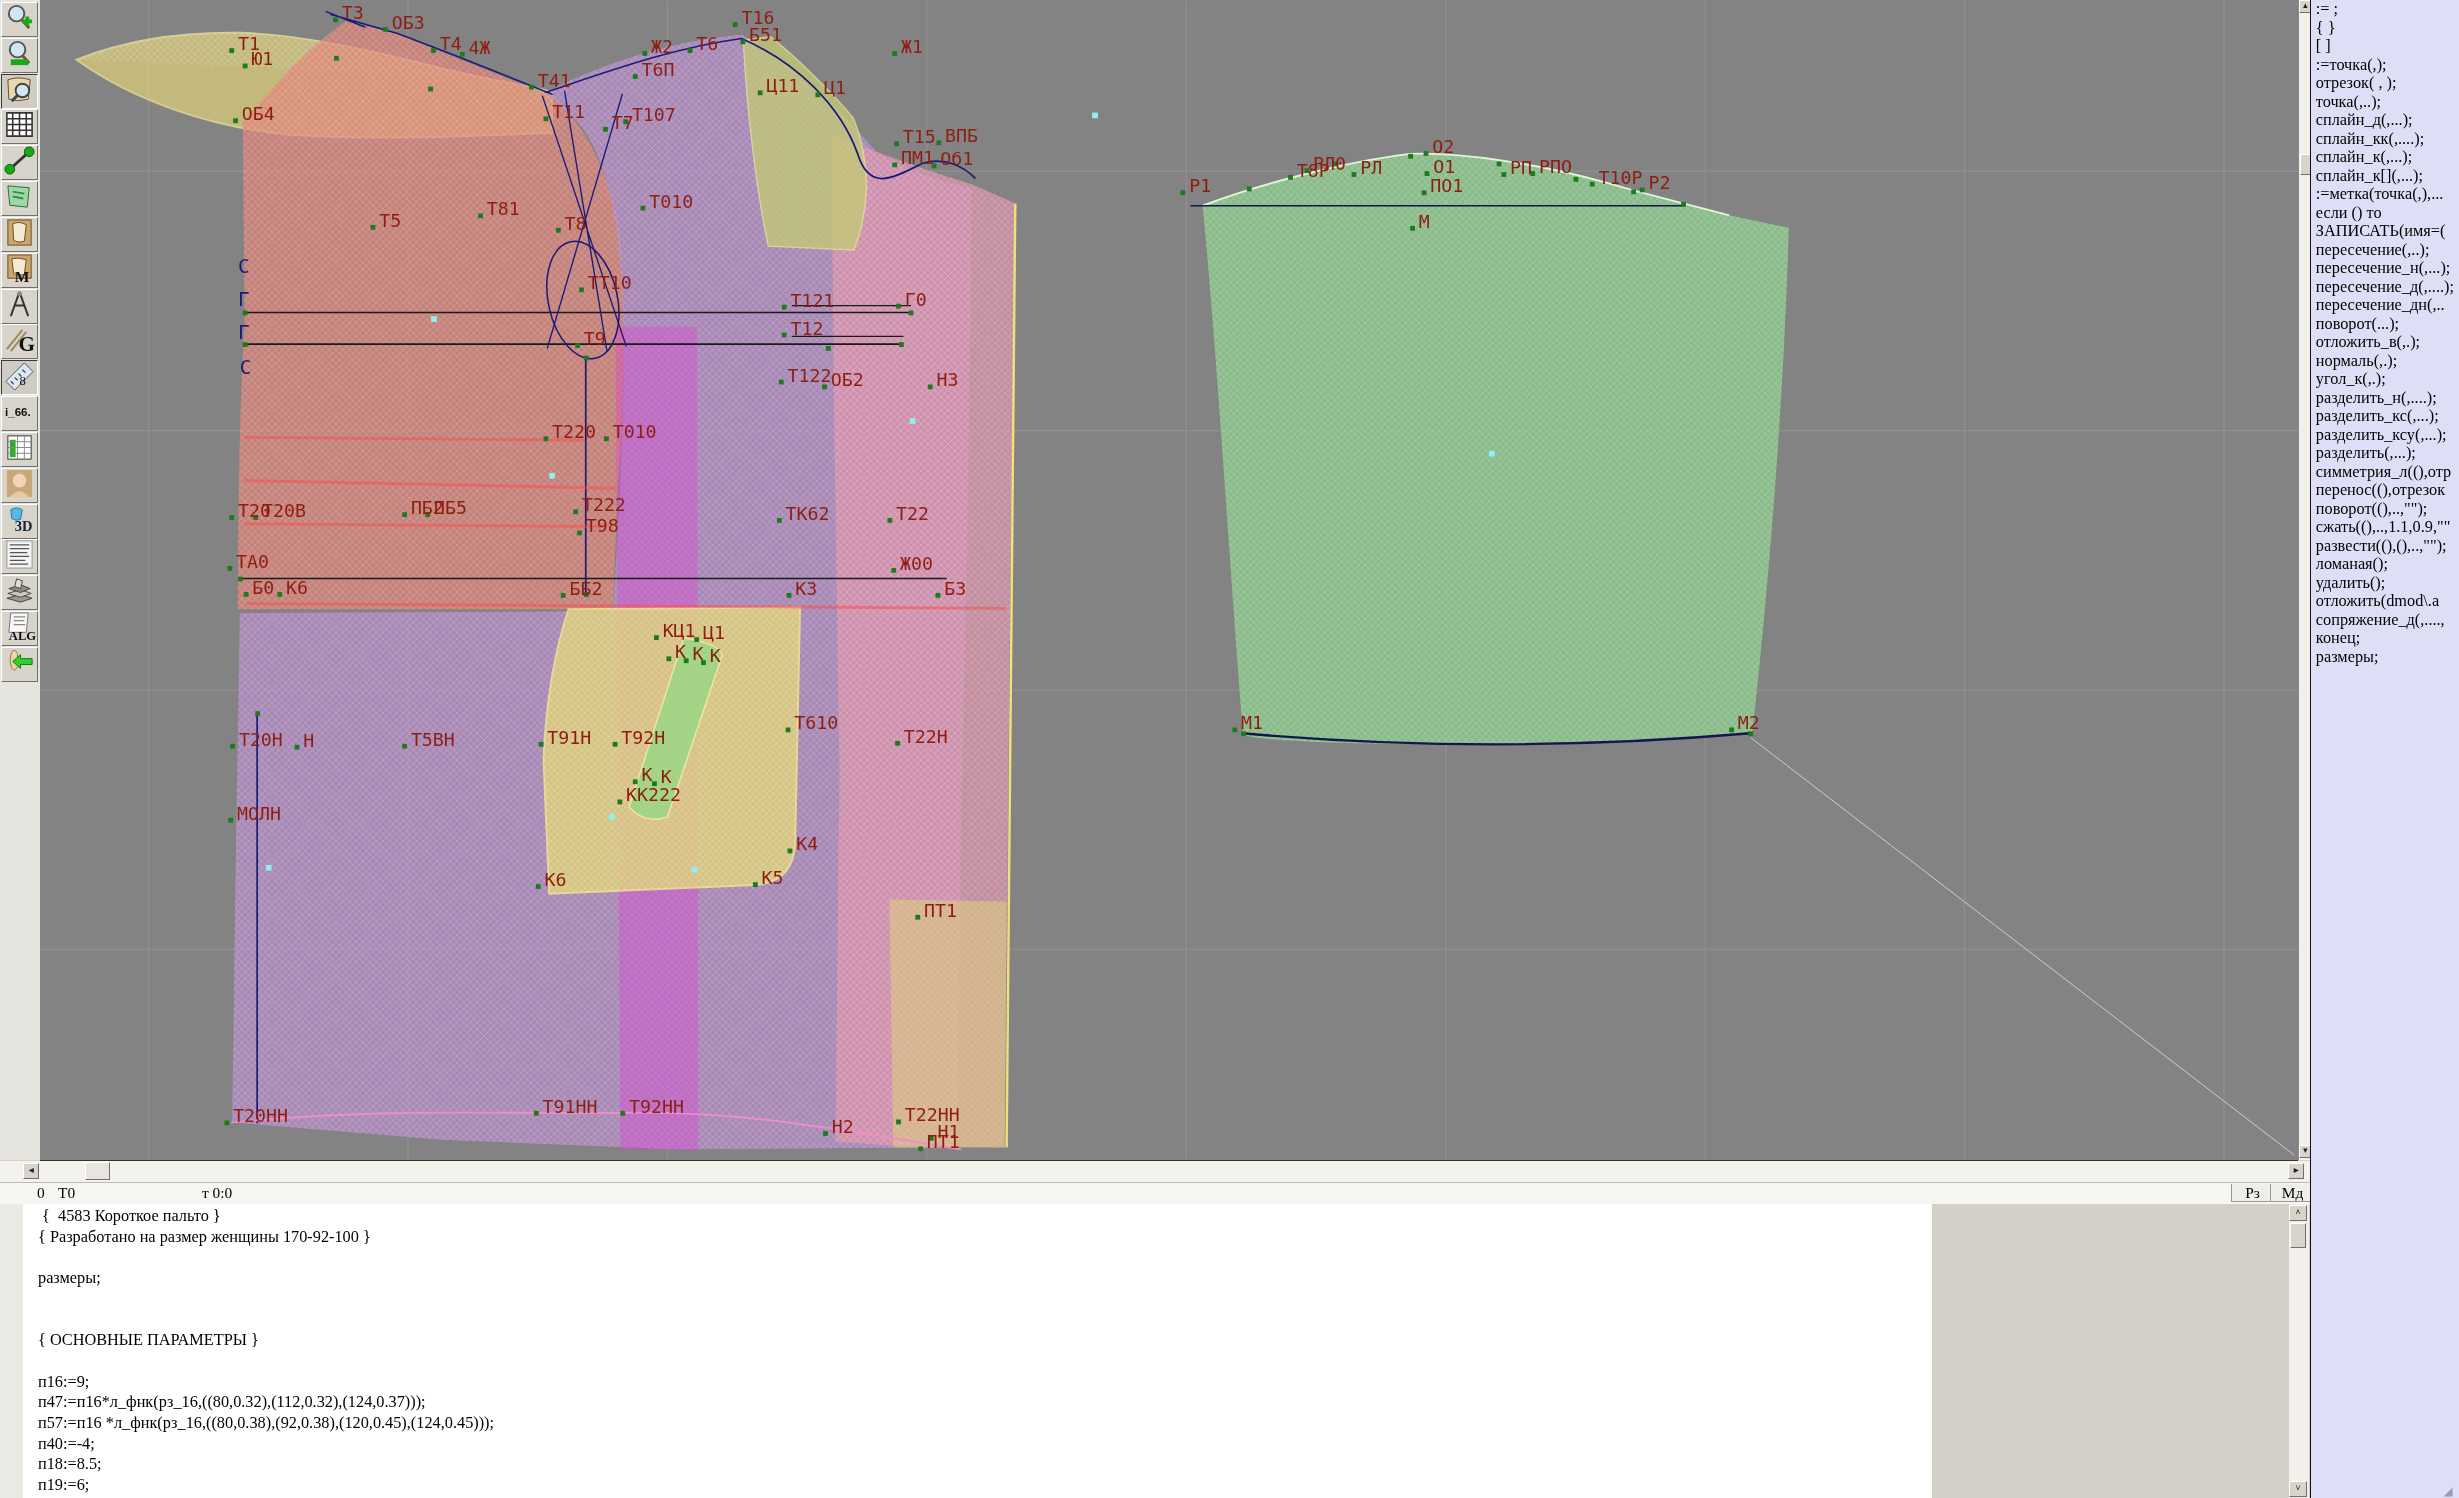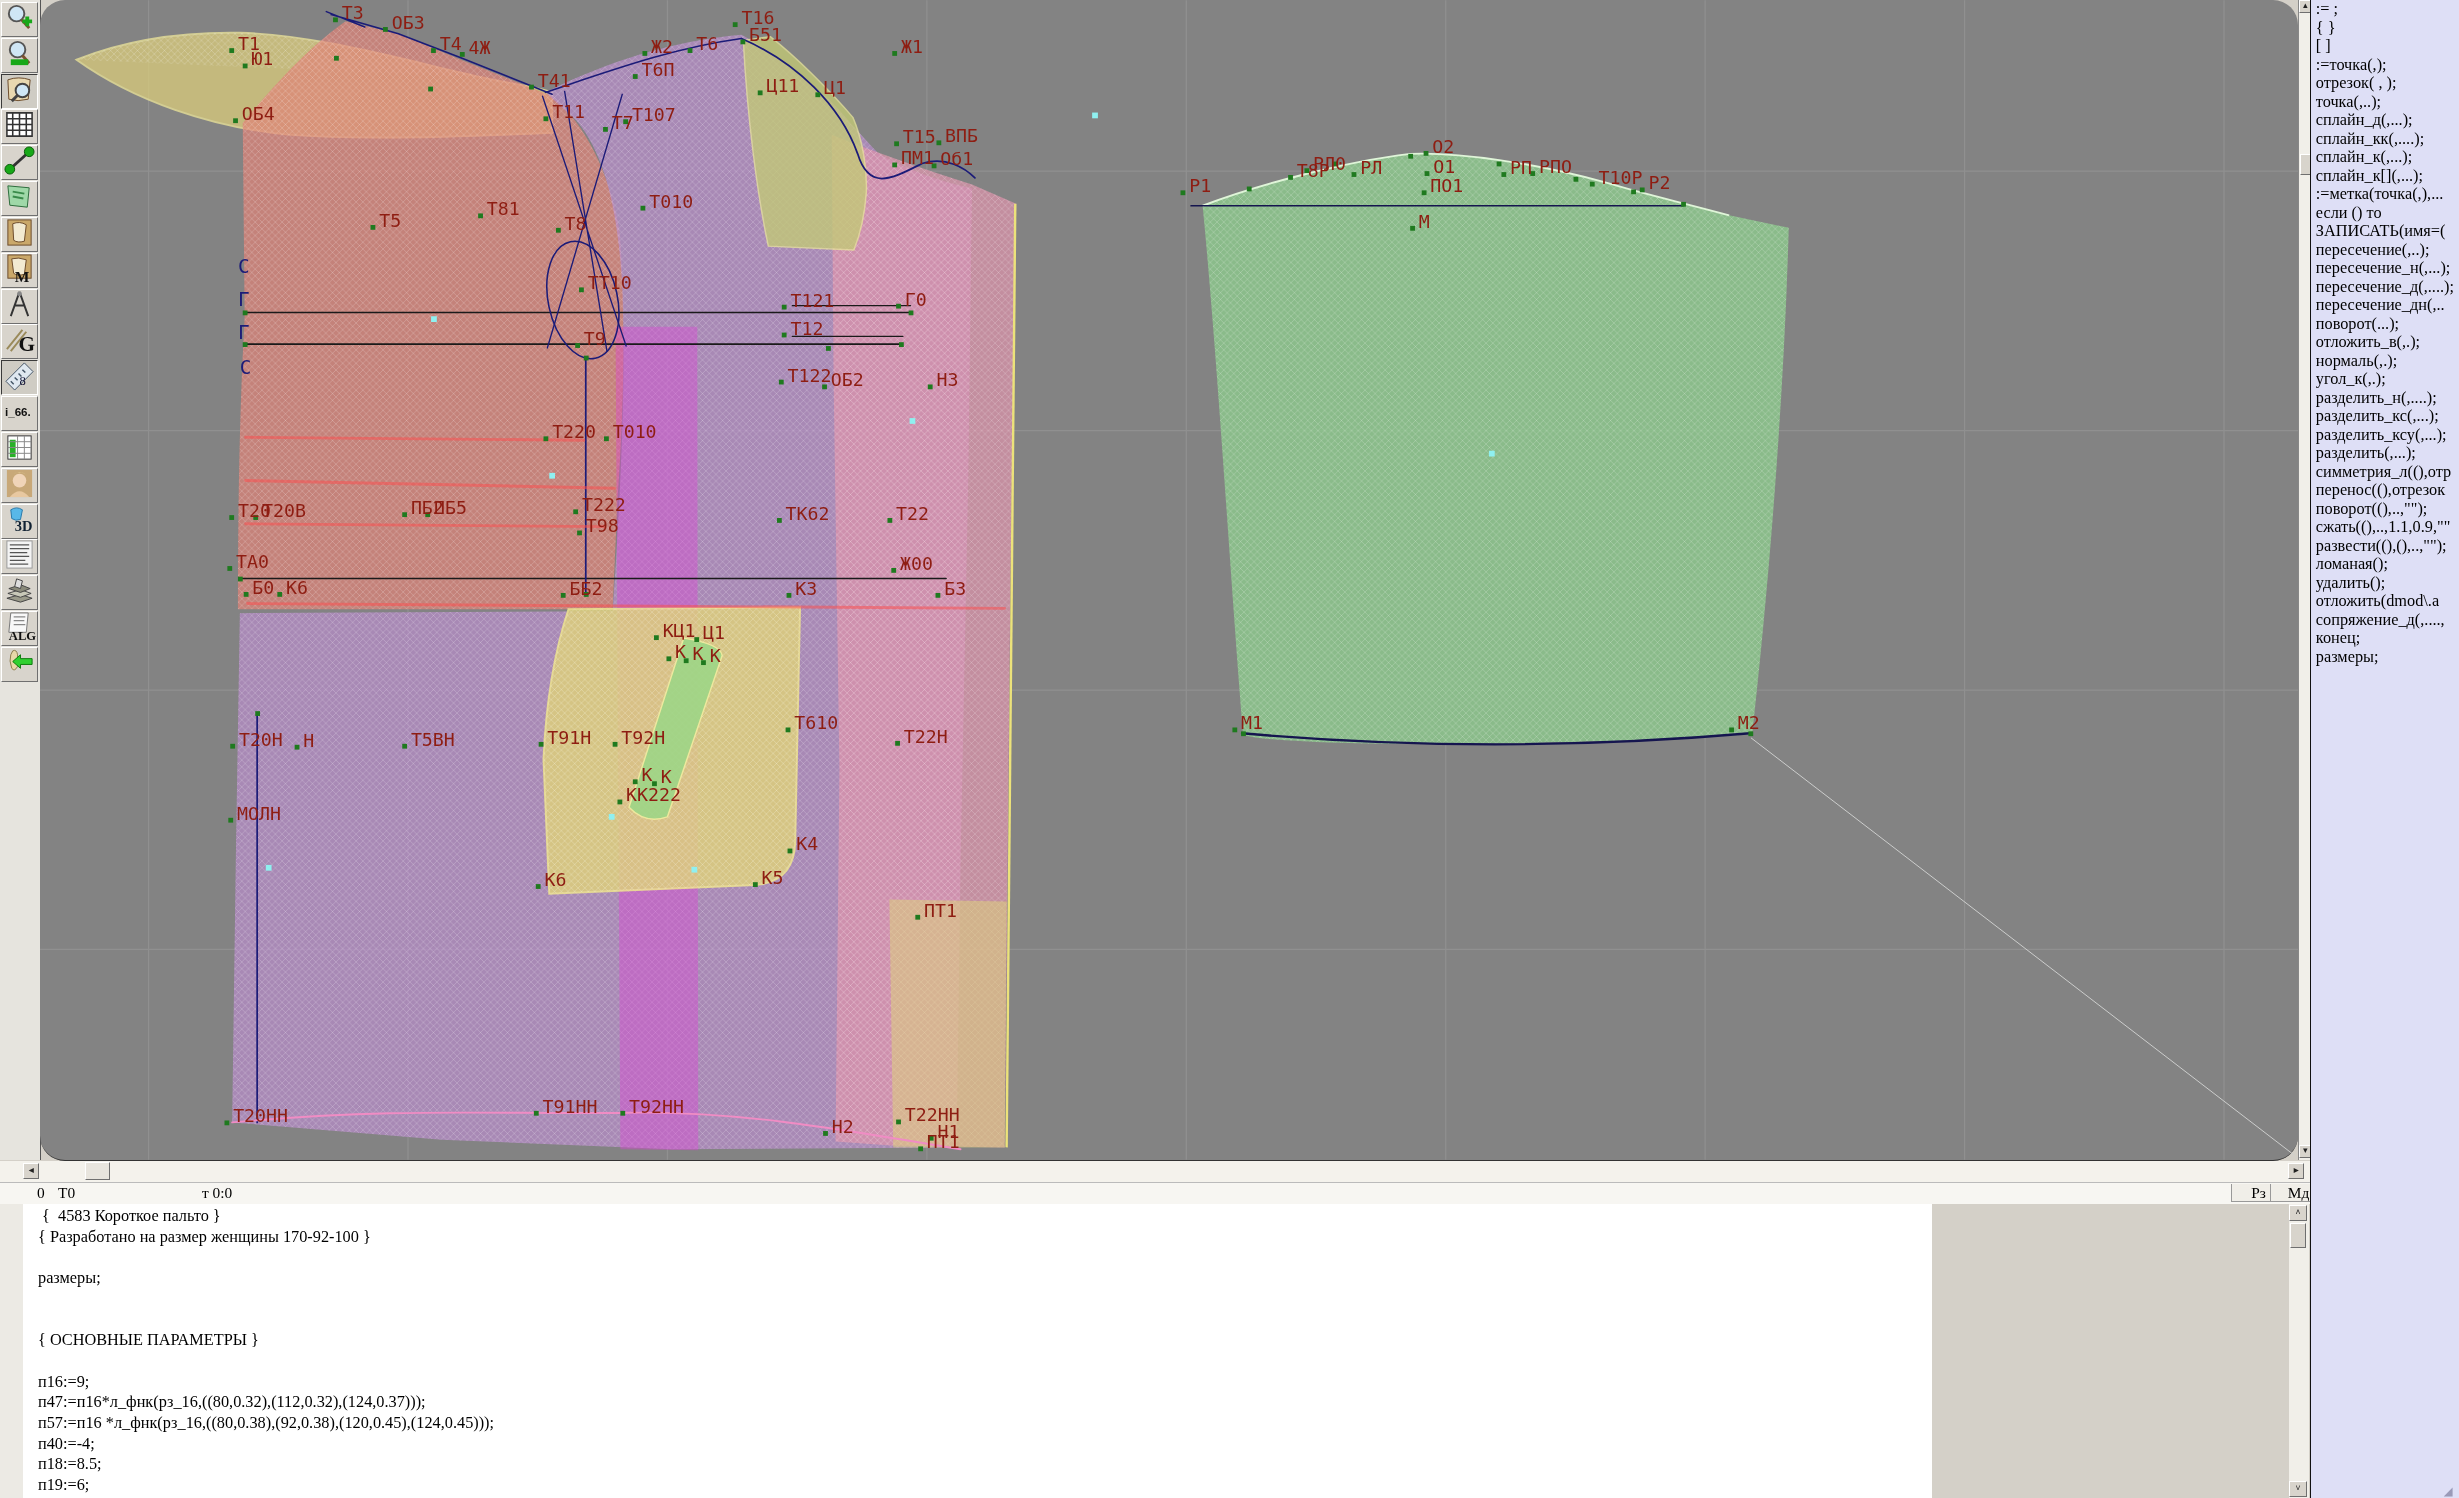--- a/index.html
+++ b/index.html
@@ -11,21 +11,21 @@
     border-right:1px solid #555;}
   .tbtn{position:absolute;left:1px;width:37px;height:35px;background:#d8d4cc;
     border:1px solid;border-color:#fff #6f6f6f #6f6f6f #fff;box-sizing:border-box;
     display:flex;align-items:center;justify-content:center;overflow:hidden;
     font-family:"Liberation Serif",serif;}
   .tbtn.pressed{border-color:#3a3a3a #fff #fff #3a3a3a;background:#cfccc4;}
   .tbtn svg{width:33px;height:31px;}
 
   
   #canvas{position:absolute;left:40px;top:0;width:2258px;height:1160px;background:#838383;
-    border-bottom:1px solid #333;border-radius:25px;}
+    border-bottom:1px solid #333;}
   #cnv-svg text.lbl{font-family:"DejaVu Sans Mono",monospace;font-size:19px;fill:var(--c-label);}
   #cnv-svg text.lbl.n{fill:var(--c-navy);font-size:20px;}
 
   
   #vscroll{position:absolute;left:2298px;top:0;width:13.4px;height:1160px;background:#f1efe9;
     border-left:1px solid #888;}
   .sbtn{position:absolute;left:0;width:12.5px;height:13.4px;background:#d8d4cc;border:1px solid;
     border-color:#fff #6f6f6f #6f6f6f #fff;box-sizing:border-box;font-size:7.7px;line-height:10.6px;
     text-align:center;color:#222;}
   #vthumb{position:absolute;left:1px;top:154px;width:10.6px;height:21px;background:#d8d4cc;
@@ -37,21 +37,21 @@
   #hs-left{position:absolute;left:23px;top:1.9px;width:16.3px;height:16.3px;}
   #hs-thumb{position:absolute;left:85px;top:1px;width:25px;height:18px;background:#e8e5de;
     border:1px solid;border-color:#fff #6f6f6f #6f6f6f #fff;box-sizing:border-box;}
   #hs-right{position:absolute;left:2288px;top:1.9px;width:16.3px;height:16.3px;}
   .arr{background:#d8d4cc;border:1px solid;border-color:#fff #6f6f6f #6f6f6f #fff;
     box-sizing:border-box;font-size:8.6px;line-height:13.4px;text-align:center;color:#222;}
 
   #statusrow{position:absolute;left:0;top:1183px;width:2310px;height:21px;background:#f7f6f2;
     font-family:"Liberation Serif",serif;font-size:15.4px;color:#000;}
   #statusrow .sv{position:absolute;top:1px;}
-  .minibtn{position:absolute;top:1px;height:17.3px;padding:0 15px;background:#f0eee8;
+  .minibtn{position:absolute;top:1px;height:17.3px;padding:0 9px;background:#f0eee8;
     border:1px solid #999;border-top:none;font-family:"Liberation Serif",serif;font-size:15.4px;
     color:#000;text-align:center;}
 
   
   #editor{position:absolute;left:0;top:1204px;width:1932px;height:295px;background:#fff;
     overflow:hidden;}
   #editor .gut{position:absolute;left:0;top:0;width:23px;height:295px;background:#eceae4;}
   #editor pre{margin:0;padding:1.9px 0 0 38px;font-family:"Liberation Serif",serif;
     font-size:16.3px;line-height:20.7px;color:#000;}
   #edscroll{position:absolute;left:2289px;top:1204px;width:20px;height:295px;background:#f1efe9;}

